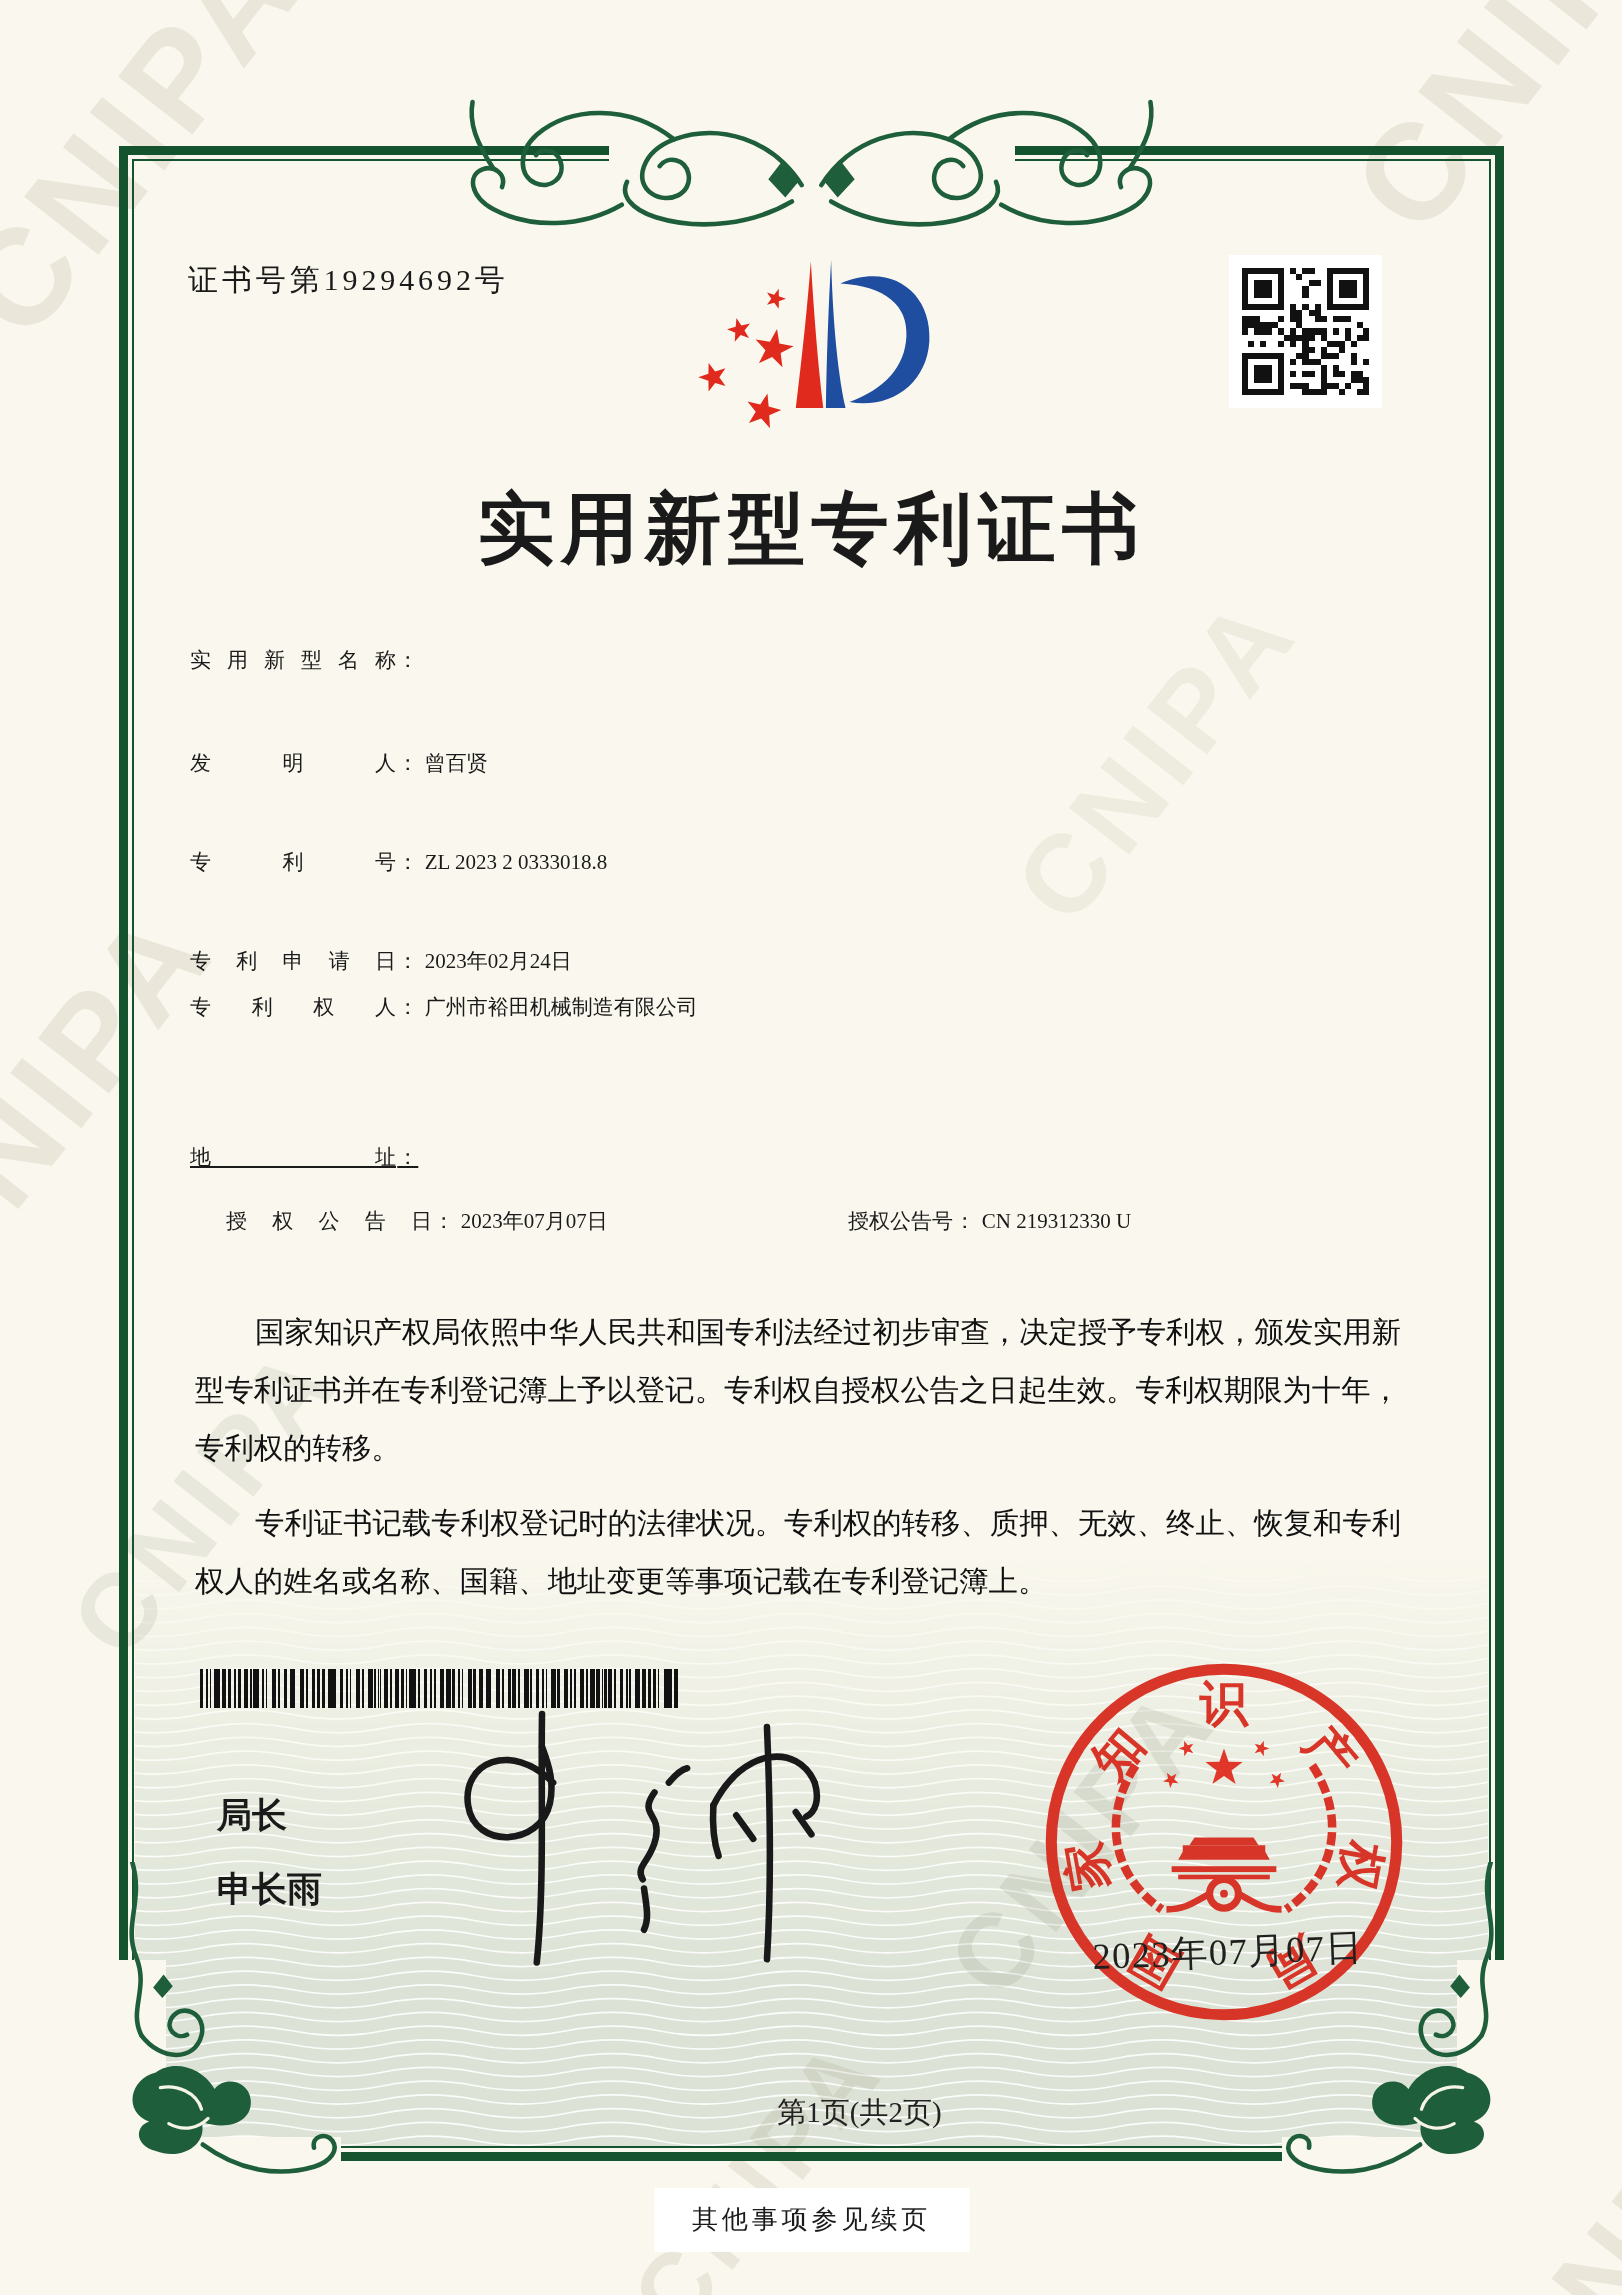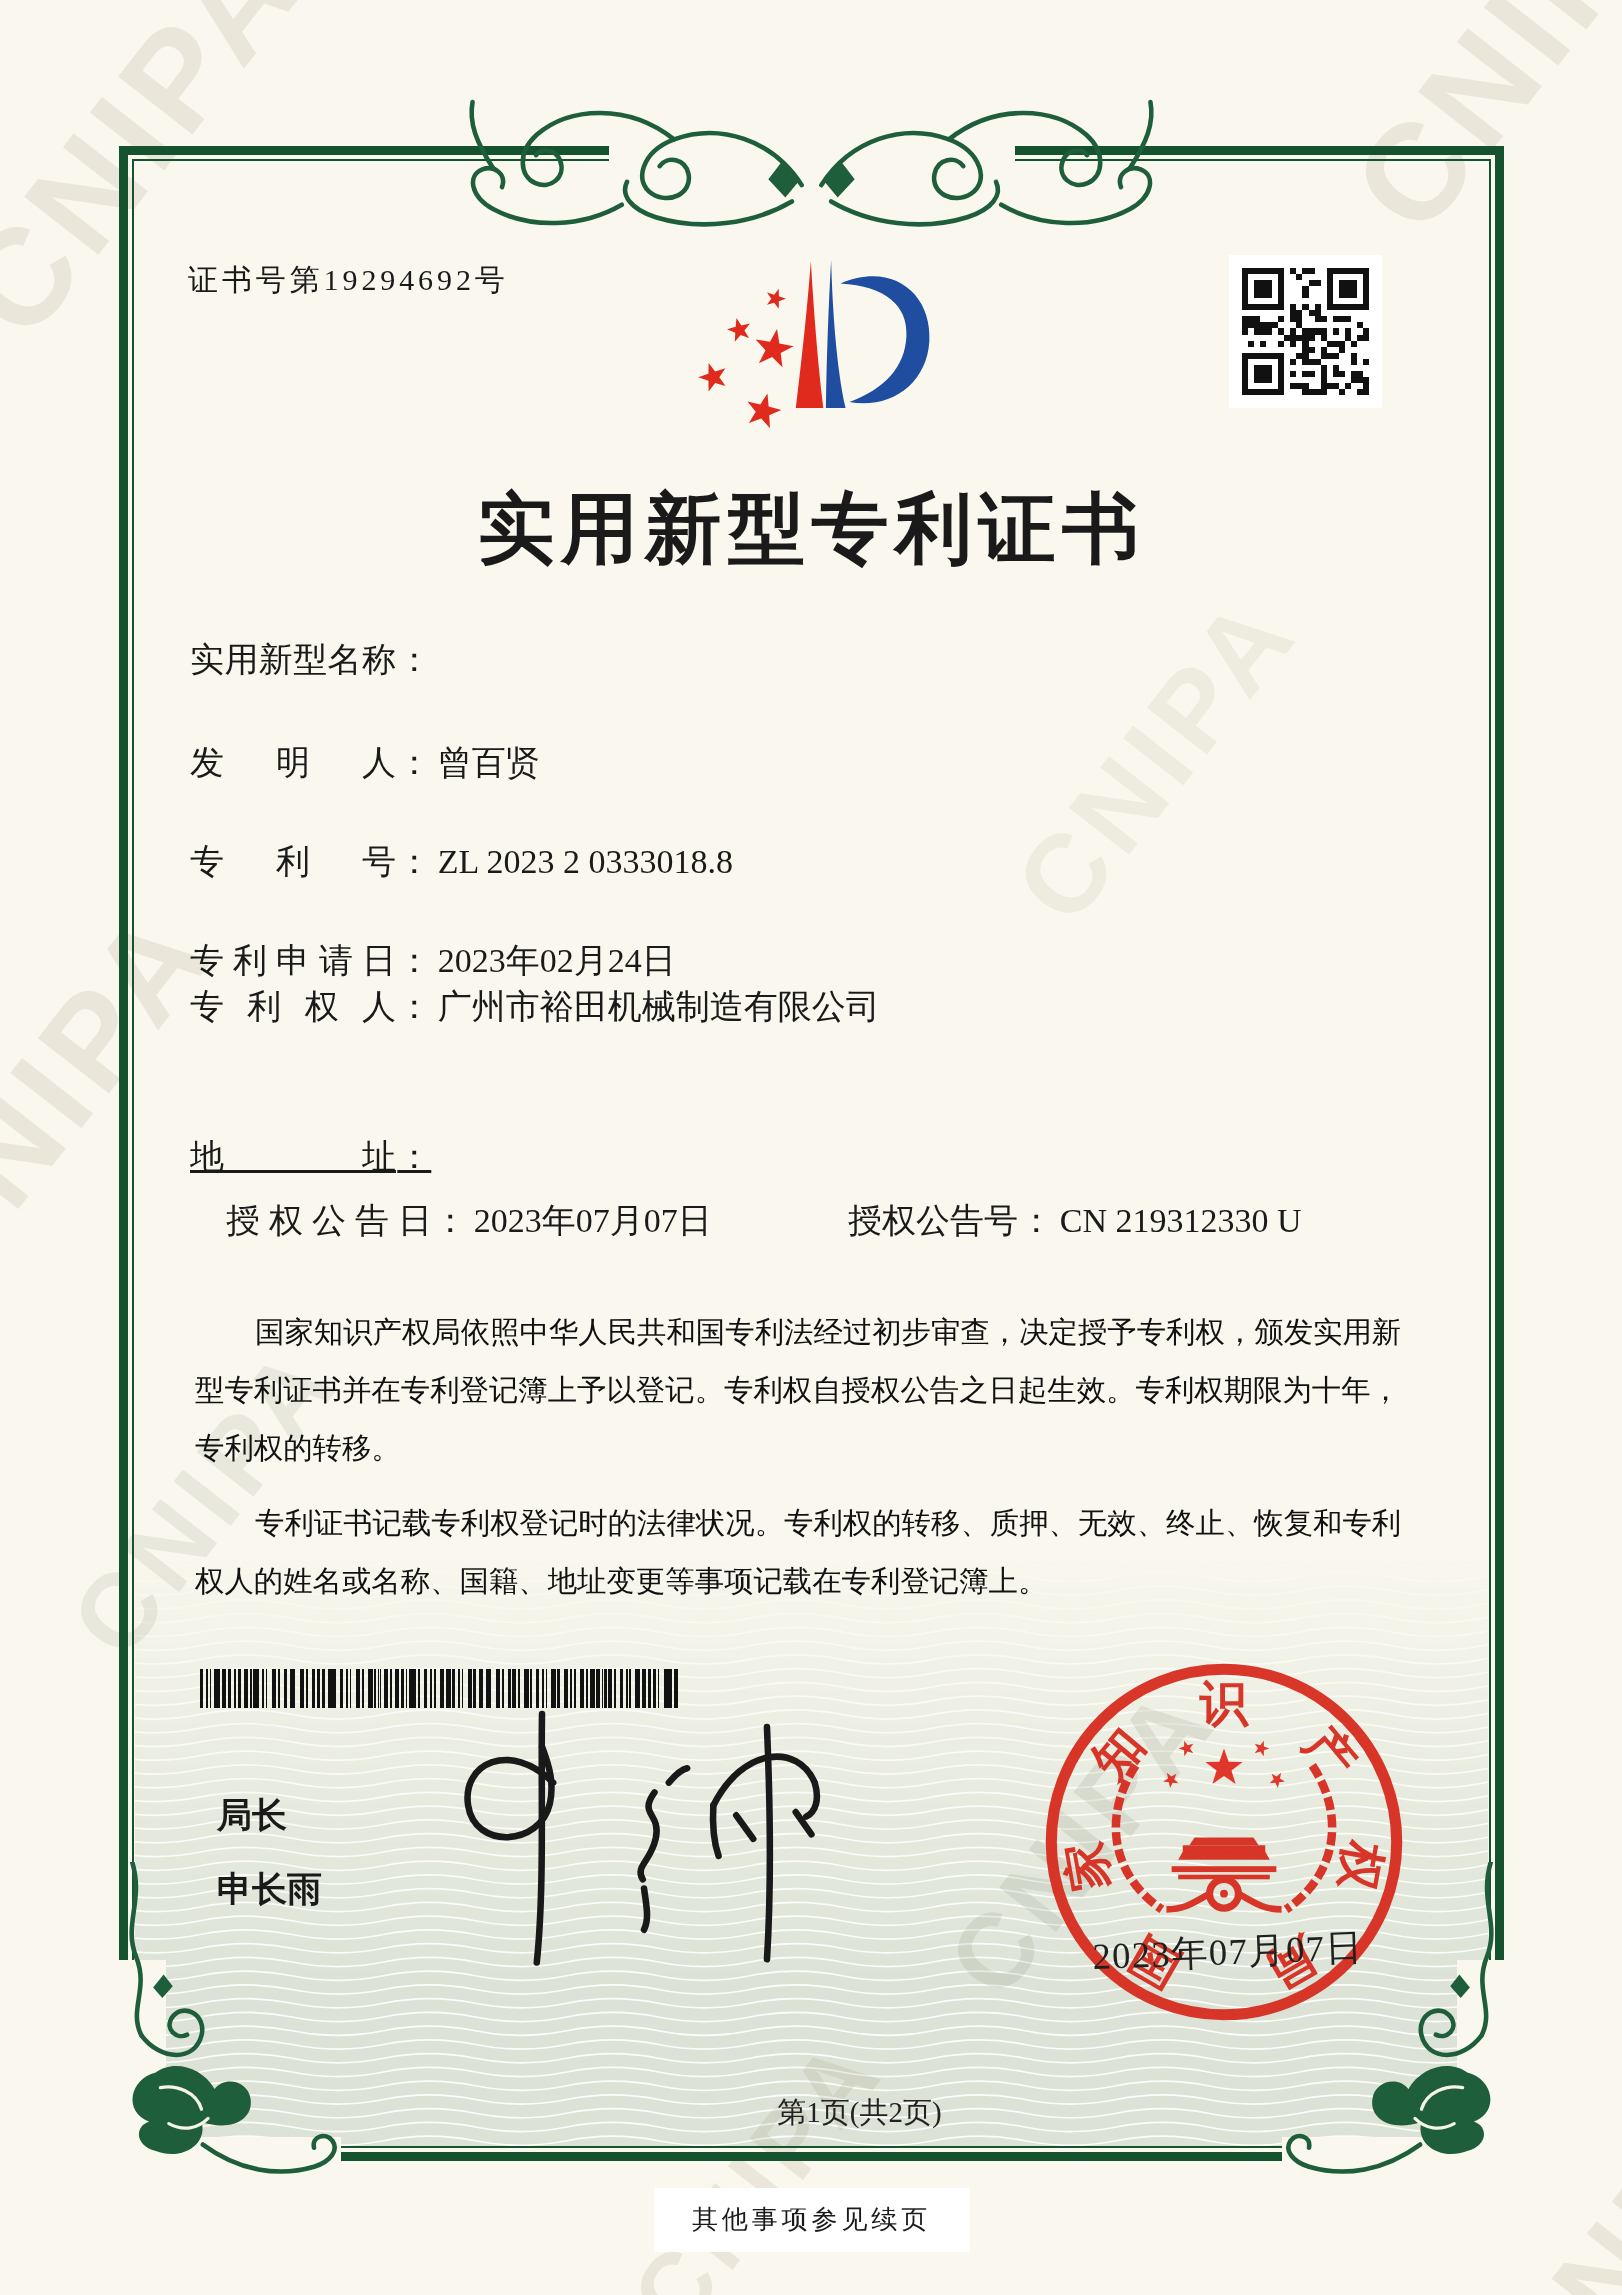--- a/index.html
+++ b/index.html
@@ -34,21 +34,21 @@
 
   .logo{left:674px;top:243px;width:275px;height:204px;}
   .qrbox{left:1229px;top:255px;width:153px;height:153px;background:#fff;}
   .qr{position:absolute;left:13px;top:13px;width:127px;height:127px;display:grid;
       grid-template-columns:repeat(21,1fr);grid-template-rows:repeat(21,1fr);}
   .qr i{display:block;}
   .qr i.on{background:#111;}
 
   .title{left:0;top:478px;width:1623px;text-align:center;font-size:77px;font-weight:700;letter-spacing:6.5px;}
 
-  .frow{position:absolute;left:190px;width:1269px;font-size:34px;display:flex;align-items:flex-start;}
+  .frow{position:absolute;left:190px;width:1269px;font-size:21px;display:flex;align-items:flex-start;}
   .flabel{display:inline-block;width:206px;text-align:justify;text-align-last:justify;flex:0 0 206px;}
   .fcolon{flex:0 0 auto;margin:0 6.5px 0 1.3px;}
   .fvalue{display:inline-block;max-width:753px;line-height:54px;}
   .frow, .frow .fvalue{line-height:54px;}
   .grant2{position:absolute;left:622px;top:0;display:flex;}
 
   .paras{left:195px;top:1303px;width:1234px;font-size:29.4px;line-height:58px;color:#111;}
   .paras p{margin:0;text-indent:60px;}
   .paras p + p{margin-top:17px;}
 

